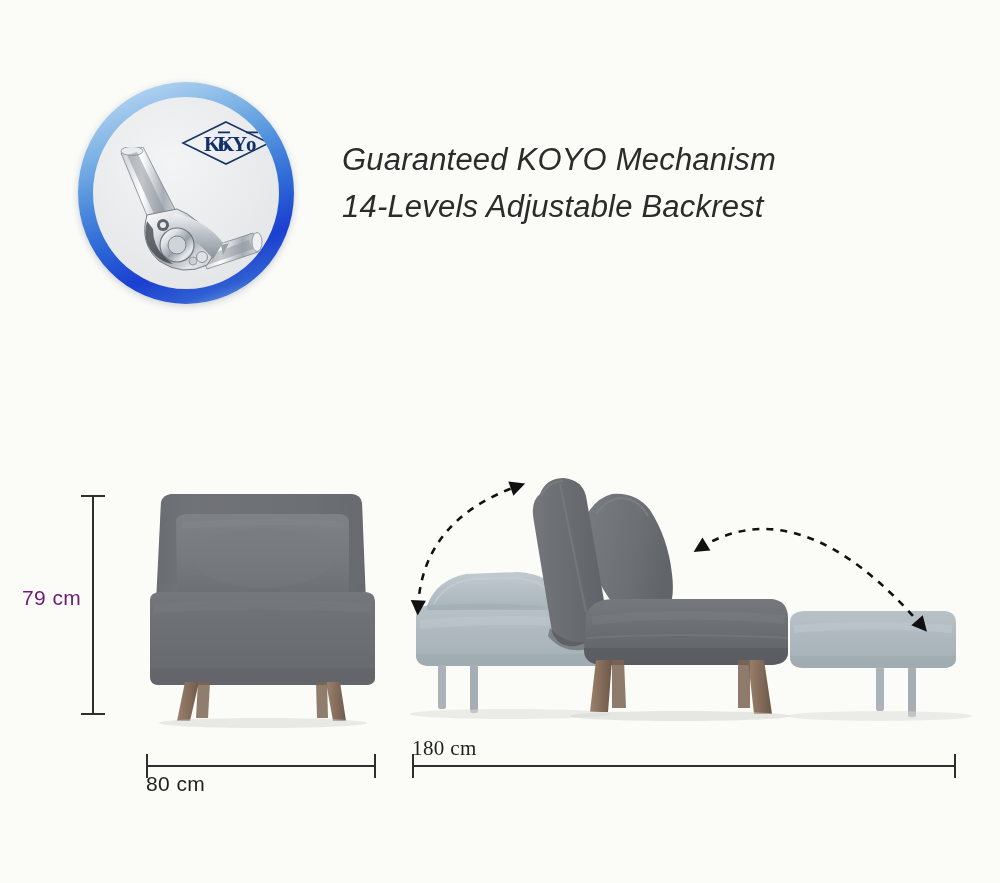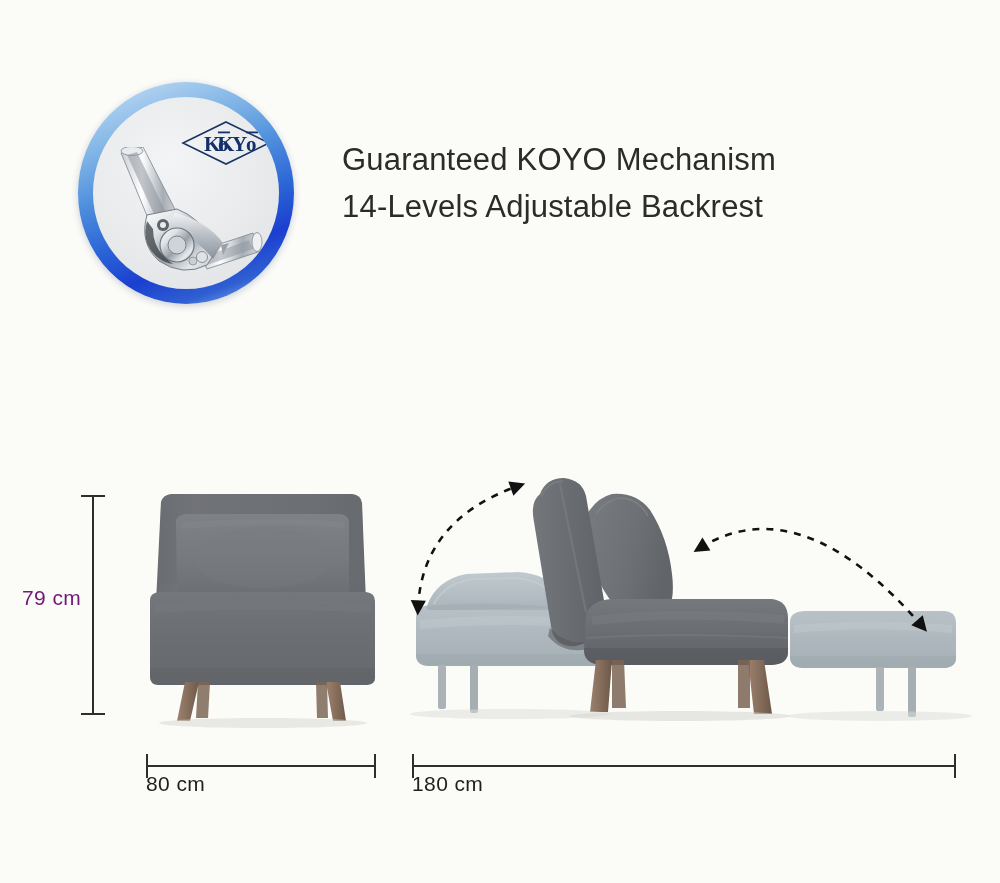--- a/index.html
+++ b/index.html
@@ -73,20 +73,21 @@
   }
   .badge-mech svg { display: block; }
 
   
   .headline {
     position: absolute;
     left: 342px;
     top: 136px;
     width: 560px;
     color: #2b2b2b;
+    font-style: italic;
     font-size: 31px;
     font-weight: 300;
     line-height: 47px;
     letter-spacing: 0.2px;
     white-space: nowrap;
   }
   .headline .l2 { display: block; }
 
   
   .dim-v {
@@ -132,21 +133,21 @@
   .dim-h-label {
     position: absolute;
     text-align: left;
     font-size: 21px;
     color: #1f1f1f;
     letter-spacing: 0.4px;
   }
   #dim80 { left: 146px; top: 765px; width: 230px; }
   #dim80label { left: 146px; top: 772px; width: 230px; }
   #dim180 { left: 412px; top: 765px; width: 544px; }
-  #dim180label { left: 412px; top: 772px; width: 544px; }
+  #dim180label { left: 412px; top: 736px; width: 544px; font-family: Liberation Serif, serif; }
 
   
   .chair, .sofabed { position: absolute; }
   .chair { left: 130px; top: 472px; width: 265px; height: 258px; }
   .sofabed { left: 400px; top: 462px; width: 580px; height: 268px; }
   .chair svg, .sofabed svg, .arrows svg { display: block; }
 
   .arrows {
     position: absolute;
     left: 400px;

